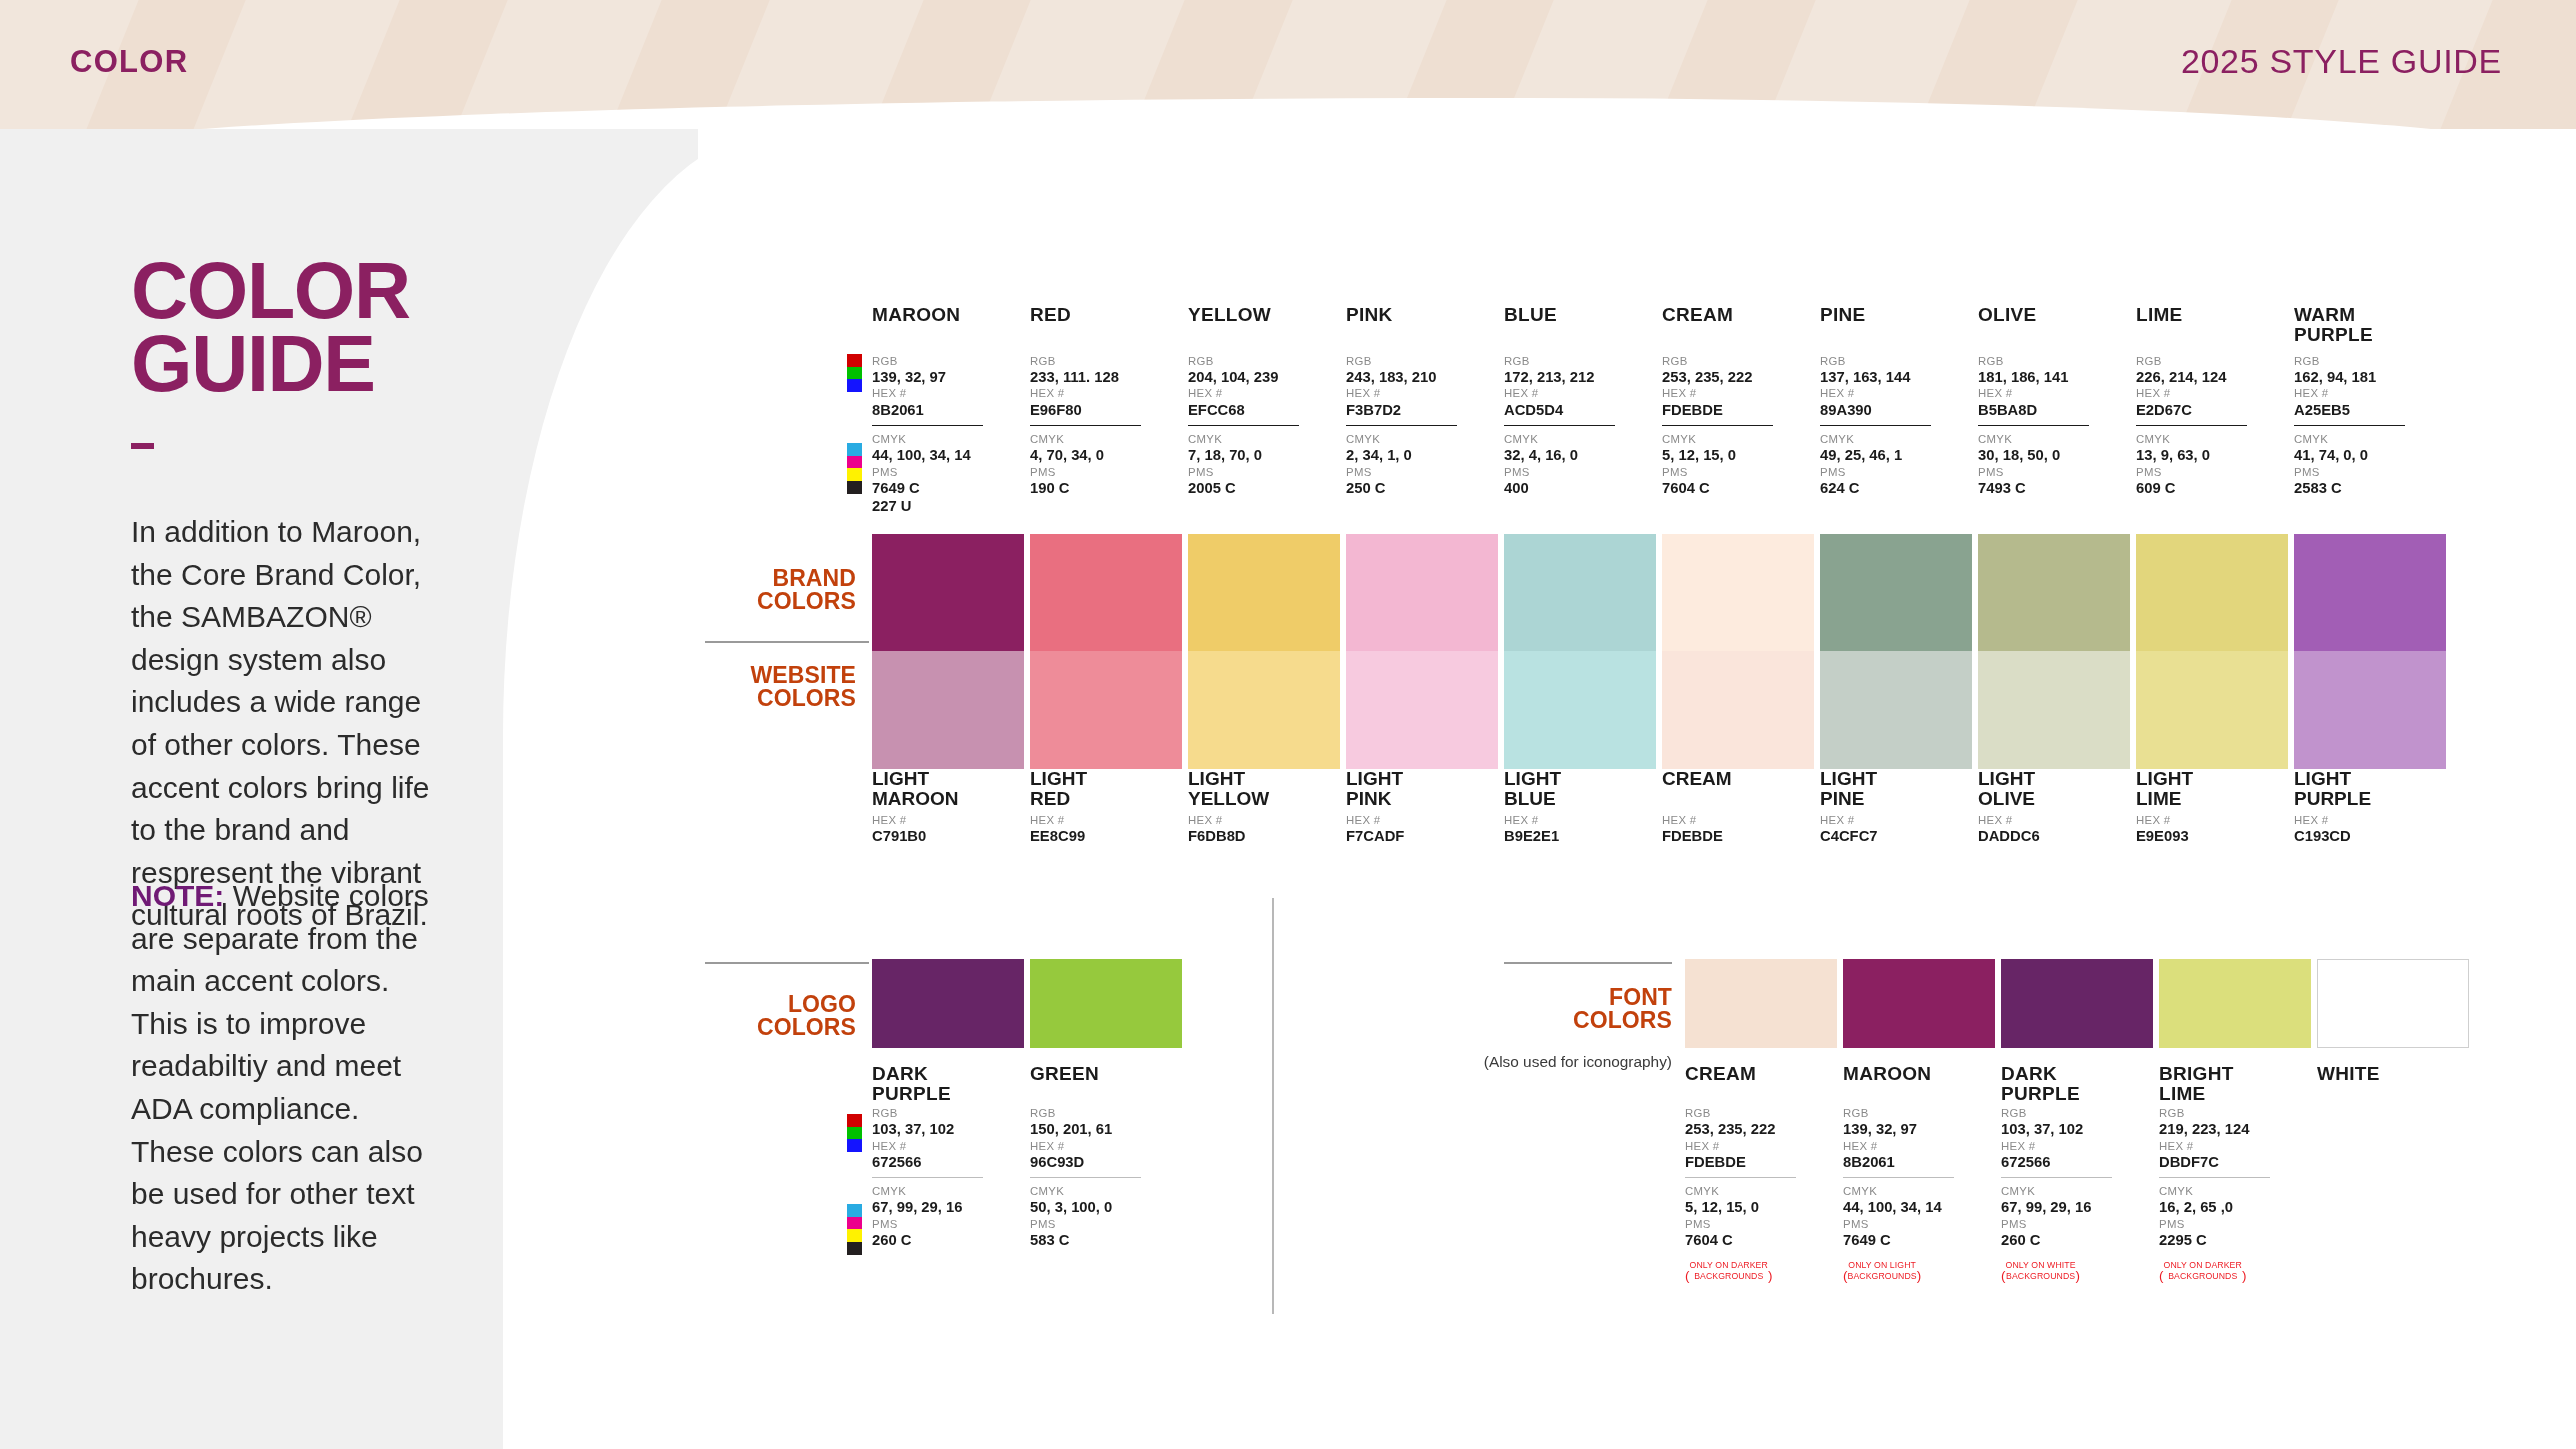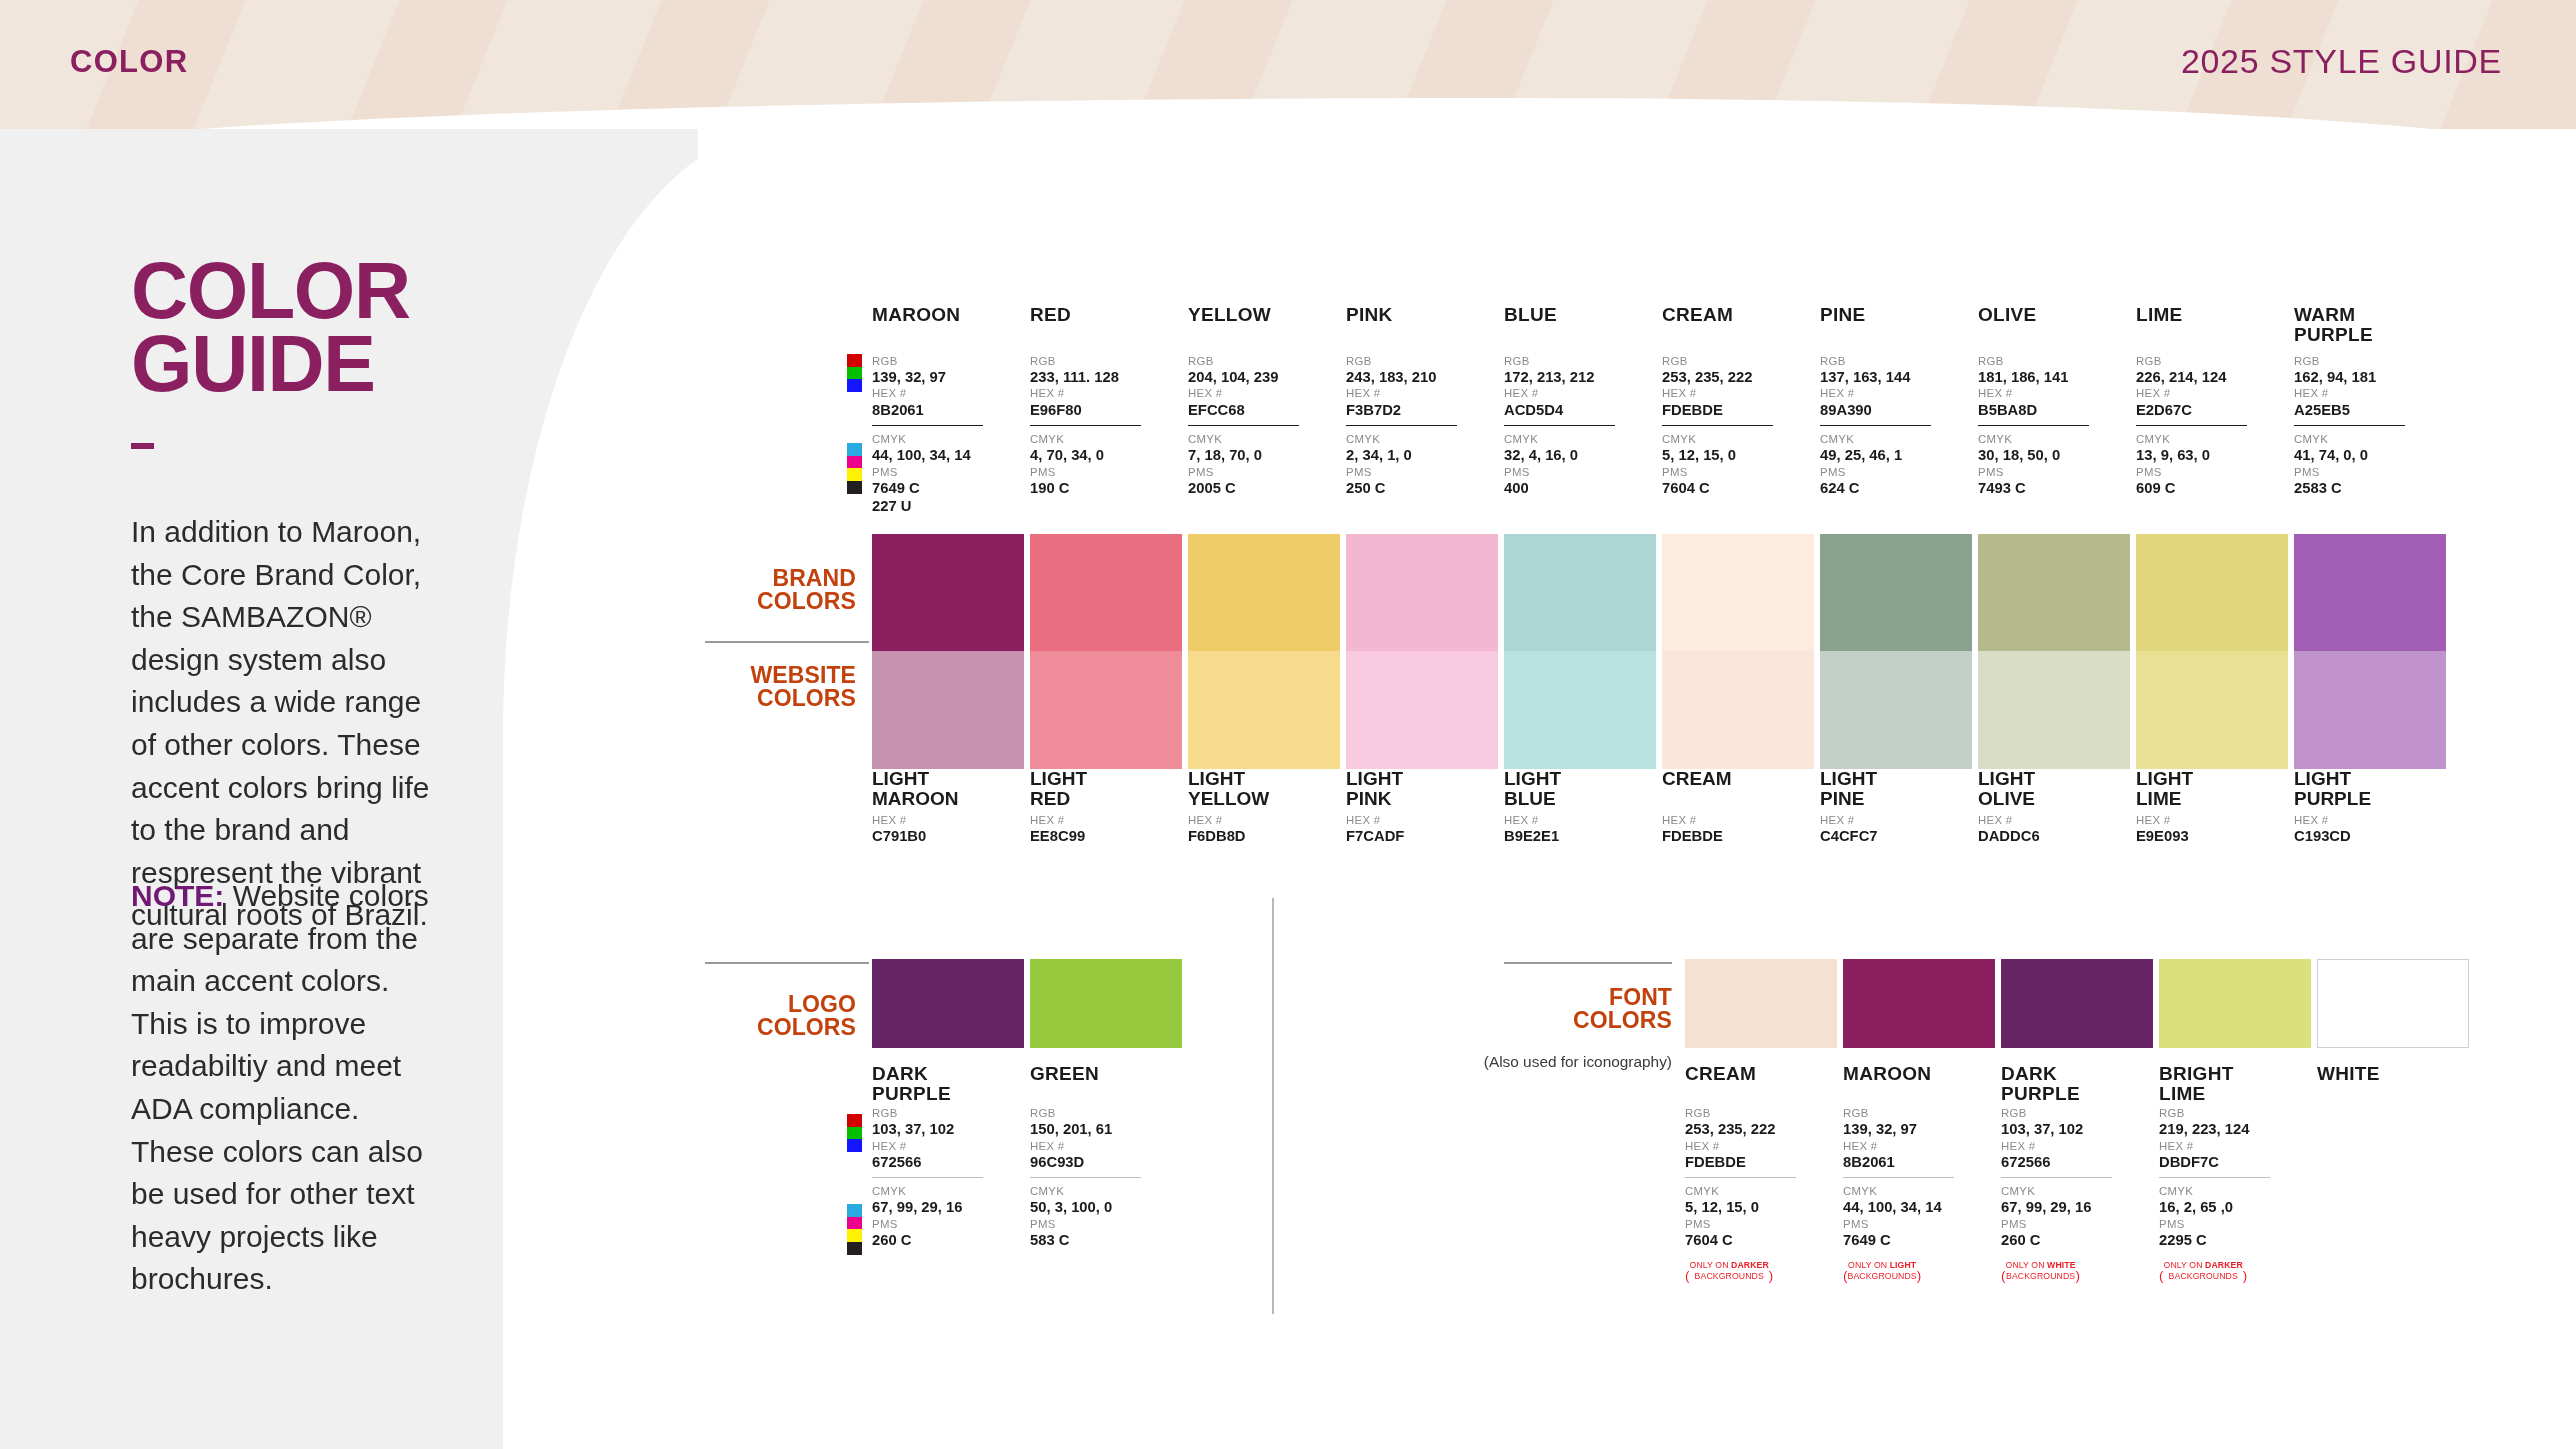--- a/index.html
+++ b/index.html
@@ -157,21 +157,21 @@
     font-size:15.4px;color:#3a3a3a;font-weight:300;
   }
 
   .font-specs{position:absolute;left:1685px;top:1064px;display:flex;}
   .font-col{width:158px;}
   .font-col .spec-rule{width:111px;background:#bdbdbd;}
   .badge{
     margin-top:10.7px;color:#ED1C24;font-size:8.7px;line-height:1.2;
     letter-spacing:0.1px;width:131px;
   }
-  .badge .b1{font-weight:bold;margin-top:17px;}
+  .badge .b1{font-weight:normal;margin-top:17px;}
   .badge .paren{font-size:13.4px;vertical-align:-1.3px;}
   .badge-inner{display:inline-block;text-align:center;}
 </style>
 </head>
 <body>
 
 <div class="header">
   <div class="header-stripes">
     <span style="left:-40px"></span>
       <span style="left:221px"></span>

